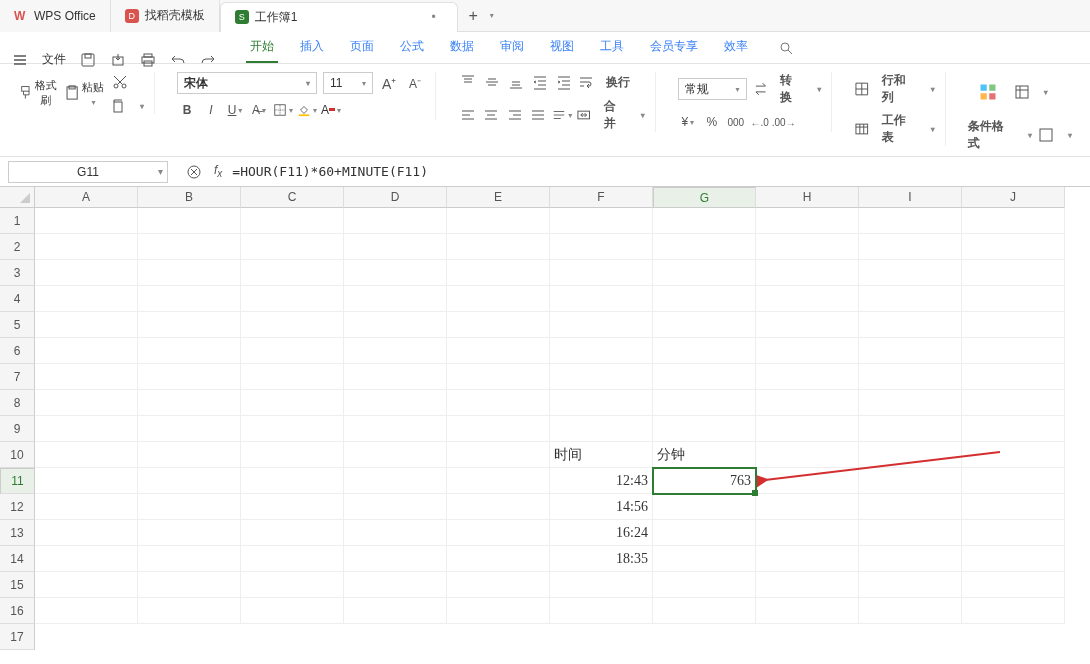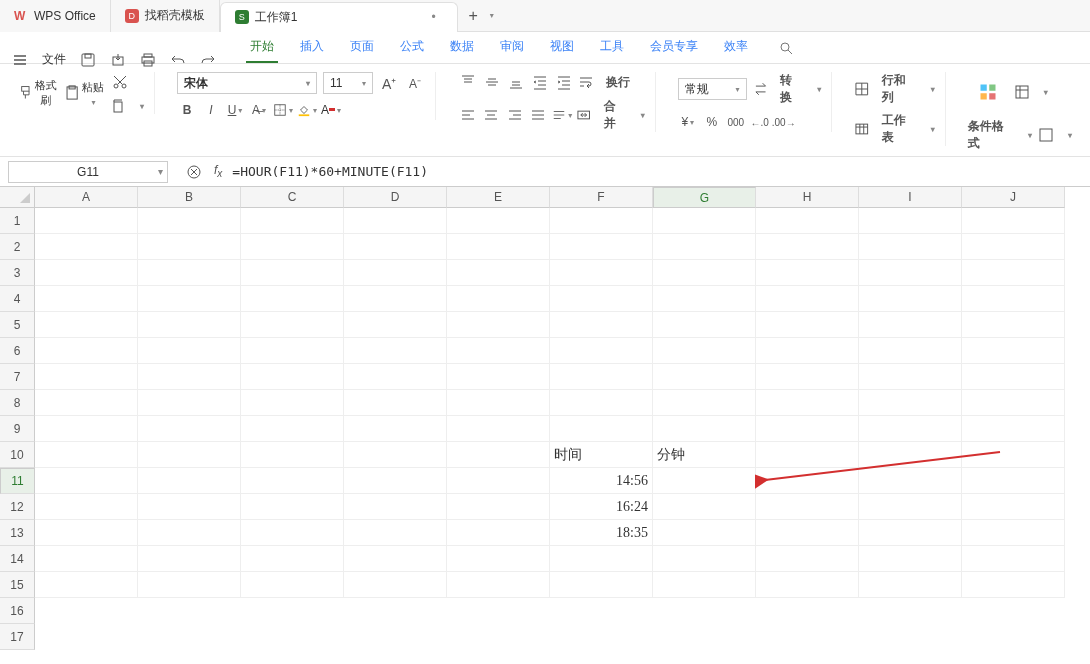--- a/index.html
+++ b/index.html
@@ -567,20 +567,32 @@
             <div class="cell"></div>
             <div class="cell"></div>
             <div class="cell"></div>
           </div>
           <div class="grid-row">
             <div class="cell"></div>
             <div class="cell"></div>
             <div class="cell"></div>
             <div class="cell"></div>
             <div class="cell"></div>
+            <div class="cell r">12:43</div>
+            <div class="cell r active">763</div>
+            <div class="cell"></div>
+            <div class="cell"></div>
+            <div class="cell"></div>
+          </div>
+          <div class="grid-row">
+            <div class="cell"></div>
+            <div class="cell"></div>
+            <div class="cell"></div>
+            <div class="cell"></div>
+            <div class="cell"></div>
             <div class="cell r">14:56</div>
             <div class="cell"></div>
             <div class="cell"></div>
             <div class="cell"></div>
             <div class="cell"></div>
           </div>
           <div class="grid-row">
             <div class="cell"></div>
             <div class="cell"></div>
             <div class="cell"></div>

